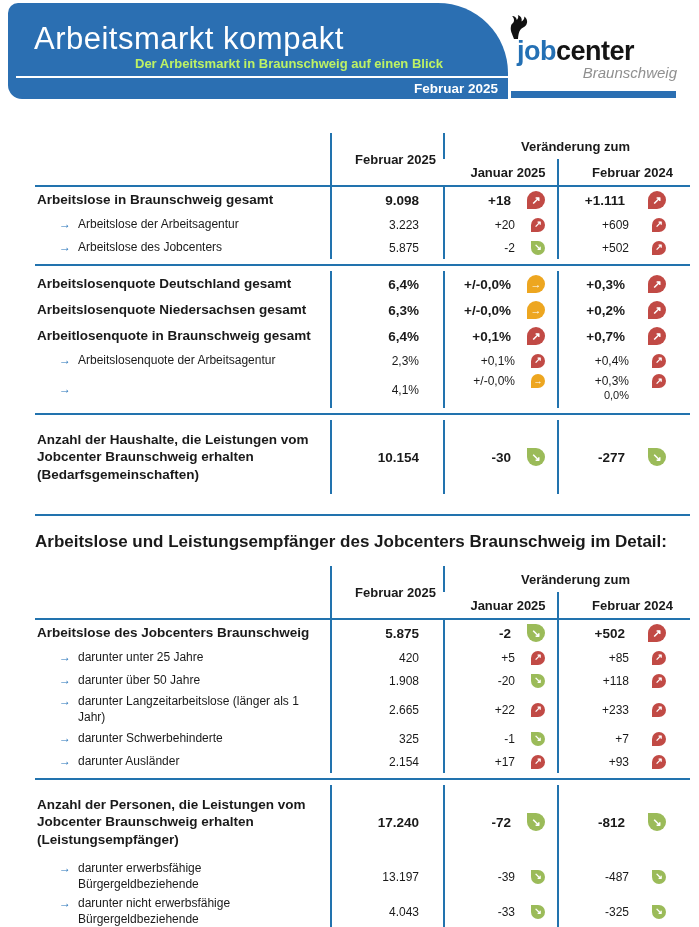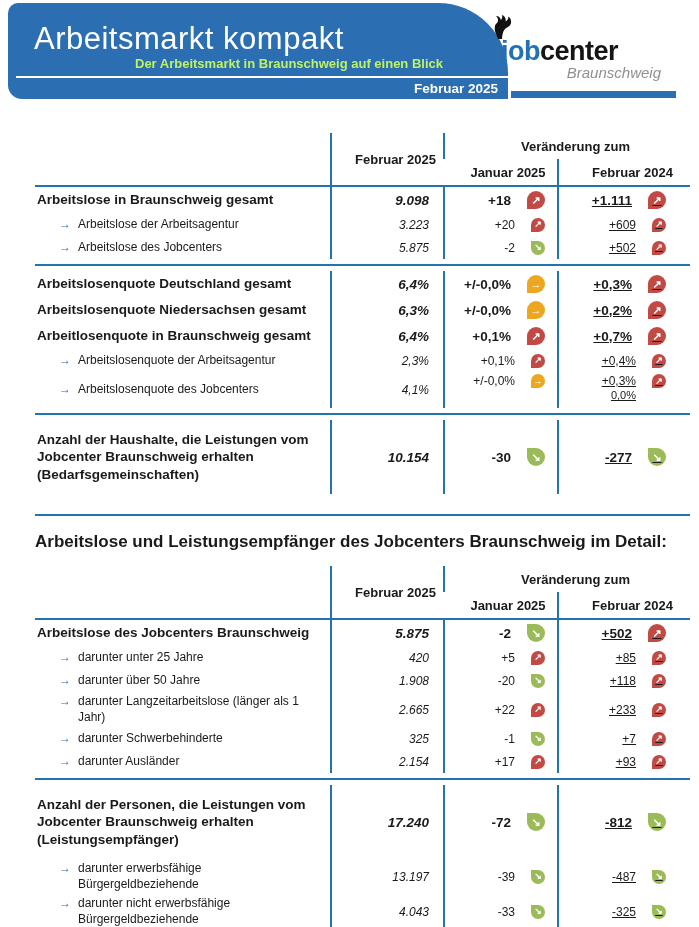--- a/index.html
+++ b/index.html
@@ -11,21 +11,21 @@
   
   .banner{position:absolute;left:8px;top:3px;width:500px;height:96px;background:var(--blue);
     border-radius:10px 70px 0 14px;}
   .banner .title{position:absolute;left:26px;top:18px;font-size:31px;color:#fff;letter-spacing:.5px;}
   .banner .subtitle{position:absolute;left:70px;right:8px;top:53px;text-align:center;
     font-size:13px;font-weight:bold;color:#bef264;}
   .banner .wline{position:absolute;left:8px;right:0;top:73px;height:2px;background:#fff;}
   .banner .period{position:absolute;right:10px;top:78px;font-size:13.5px;font-weight:bold;color:#fff;}
   .rightbar{position:absolute;left:511px;top:91px;width:165px;height:7px;background:var(--blue);}
   
-  .logo{position:absolute;left:489px;top:14px;width:176px;height:66px;}
+  .logo{position:absolute;left:505px;top:14px;width:176px;height:66px;}
   .logo .lion{position:absolute;left:2px;top:0px;}
   .logo .brand{position:absolute;left:12px;top:22px;font-size:27px;font-weight:bold;letter-spacing:-0.5px;}
   .logo .brand .b1{color:#2470b4;}
   .logo .brand .b2{color:#151515;}
   .logo .city{position:absolute;right:4px;top:50px;font-size:15px;color:#8f8f8f;font-style:italic;}
   
   .content{position:absolute;left:35px;top:133px;width:655px;}
   .thead{display:grid;grid-template-columns:295px 113px 114px 133px;
     grid-template-areas:"lab cur chg chg" "lab cur prev year";grid-template-rows:26px 26px;
     font-size:13px;font-weight:bold;}
@@ -40,23 +40,23 @@
   .row{display:grid;grid-template-columns:295px 113px 114px 133px;align-items:center;min-height:24px;}
   .row.bold{min-height:26px;font-size:13.5px;font-weight:bold;}
   .row.sub{min-height:23px;font-size:12px;}
   .row.big{min-height:74px;}
   .row .c1{padding:2px 6px 2px 2px;line-height:1.3;}
   .row.sub .c1{padding-left:24px;display:flex;gap:7px;align-items:baseline;}
   .bullet{color:#2471b8;font-weight:bold;font-size:12px;}
   .lbl{white-space:pre-line;}
   .row .c2,.row .c3,.row .c4{border-left:2px solid var(--line);height:100%;
     display:flex;align-items:center;justify-content:flex-end;box-sizing:border-box;}
-  .row .c2{padding-right:14px;font-style:italic;}
+  .row .c2{padding-right:24px;}
   .row .c3{padding-right:12px;gap:16px;}
-  .row .c4{padding-right:24px;gap:16px;text-decoration:underline;}
+  .row .c4{padding-right:24px;gap:23px;}
   .row.noted{min-height:36px;}
   .row.noted .c3,.row.noted .c4{align-items:flex-start;padding-top:2px;}
   .stack{display:flex;flex-direction:column;align-items:flex-end;}
   .note{font-size:11px;font-weight:normal;margin-top:1px;}
   .trend{width:14px;height:14px;border-radius:50%;display:inline-flex;align-items:center;justify-content:center;
     color:#fff;font-weight:bold;font-size:9px;flex:none;line-height:1;}
   .row.bold .trend{width:18px;height:18px;font-size:11px;}
   .t-up{background:var(--t-up);border-bottom-left-radius:0;}
   .t-flat{background:var(--t-flat);border-bottom-left-radius:0;}
   .t-down{background:var(--t-down);border-top-left-radius:0;}
@@ -198,21 +198,20 @@
             <span class="trend t-up">↗</span>
           </div>
           <div class="c4 chg">
             <span>+0,4%</span>
             <span class="trend t-up">↗</span>
           </div>
         </div>
         <div class="row sub noted">
           <div class="c1">
             <span class="bullet">→</span>
-            <span class="lbl">Arbeitslosenquote des Jobcenters</span>
           </div>
           <div class="c2">
             <span>4,1%</span>
           </div>
           <div class="c3 chg">
             <span>+/-0,0%</span>
             <span class="trend t-flat">→</span>
           </div>
           <div class="c4 chg">
             <span class="stack">

